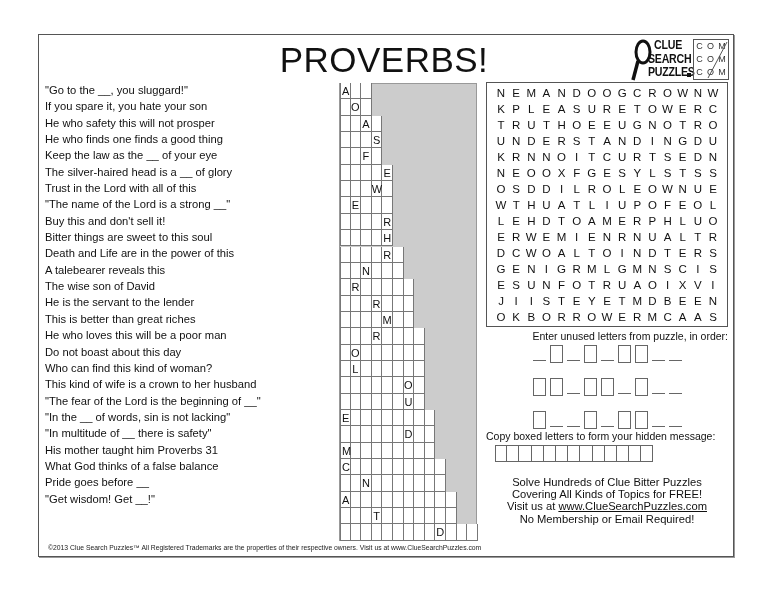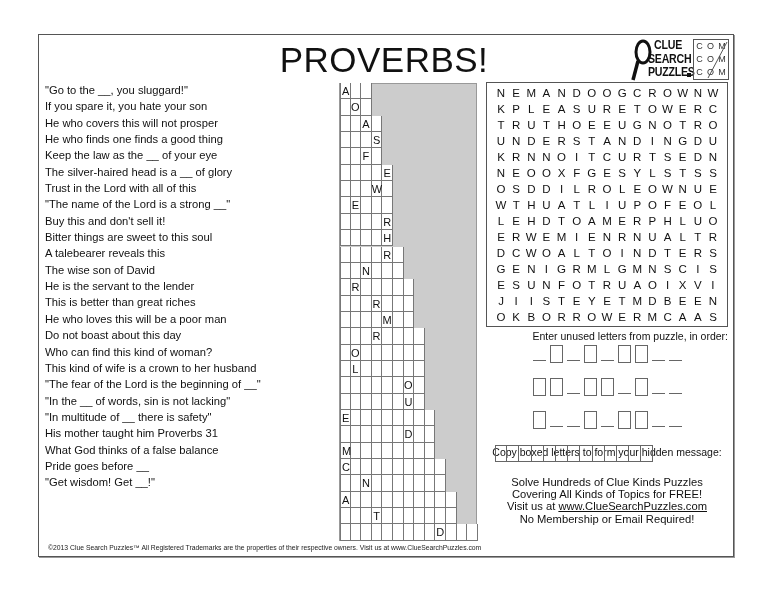--- a/index.html
+++ b/index.html
@@ -24,21 +24,21 @@
   .acell.l1 { text-align:left; padding-left:1px; }
   
   #wordsearch { position:absolute; left:486px; top:82px; width:242px; height:245px; border:1px solid #555; box-sizing:border-box; padding:2px 4px; }
   .wsrow { display:flex; justify-content:space-between; height:16px; line-height:16px; padding:0 3px; }
   .wsl { width:14px; text-align:center; font-size:11.5px; color:#111; }
   #unused-label { position:absolute; left:486px; top:330px; width:242px; text-align:right; font-size:10.5px; color:#111; }
   .blankrow { position:absolute; left:486px; width:242px; display:flex; justify-content:center; align-items:flex-end; height:20px; }
   .slot { width:13px; height:18px; margin:0 2px; box-sizing:border-box; }
   .slot.dash { border-bottom:1.5px solid #666; height:2px; align-self:flex-end; margin-bottom:2px; }
   .slot.box { border:1px solid #666; }
-  #copy-label { position:absolute; left:486px; top:446px; width:242px; text-align:center; font-size:10.5px; color:#111; }
+  #copy-label { position:absolute; left:486px; top:430px; width:242px; font-size:10.5px; color:#111; }
   #hidden-boxes { position:absolute; left:495px; top:445px; display:flex; }
   .hbox { width:12.2px; height:17px; border:1px solid #666; border-left:none; box-sizing:border-box; }
   .hbox:first-child { border-left:1px solid #666; }
   #promo { position:absolute; left:486px; top:476px; width:242px; text-align:center; font-size:11.2px; line-height:12.2px; color:#111; }
   #promo a { color:#111; text-decoration:underline; }
   #footer { position:absolute; left:48px; top:544px; font-size:6.8px; color:#222; white-space:nowrap; }
 </style>
 </head>
 <body>
 
@@ -75,28 +75,29 @@
         <span>C</span>
         <span>O</span>
         <span>M</span>
       </div>
   </div>
 </div>
 
 <div id="clues">
     <div class="clue">"Go to the __, you sluggard!"</div>
     <div class="clue">If you spare it, you hate your son</div>
-    <div class="clue">He who covers this will not prosper</div>
+    <div class="clue">He who safety this will not prosper</div>
     <div class="clue">He who finds one finds a good thing</div>
     <div class="clue">Keep the law as the __ of your eye</div>
     <div class="clue">The silver-haired head is a __ of glory</div>
     <div class="clue">Trust in the Lord with all of this</div>
     <div class="clue">"The name of the Lord is a strong __"</div>
     <div class="clue">Buy this and don't sell it!</div>
     <div class="clue">Bitter things are sweet to this soul</div>
+    <div class="clue">Death and Life are in the power of this</div>
     <div class="clue">A talebearer reveals this</div>
     <div class="clue">The wise son of David</div>
     <div class="clue">He is the servant to the lender</div>
     <div class="clue">This is better than great riches</div>
     <div class="clue">He who loves this will be a poor man</div>
     <div class="clue">Do not boast about this day</div>
     <div class="clue">Who can find this kind of woman?</div>
     <div class="clue">This kind of wife is a crown to her husband</div>
     <div class="clue">"The fear of the Lord is the beginning of __"</div>
     <div class="clue">"In the __ of words, sin is not lacking"</div>
@@ -670,19 +671,19 @@
     <div class="hbox"></div>
     <div class="hbox"></div>
     <div class="hbox"></div>
     <div class="hbox"></div>
     <div class="hbox"></div>
     <div class="hbox"></div>
     <div class="hbox"></div>
   </div>
 
 <div id="promo">
-  <div>Solve Hundreds of Clue Kinds Puzzles</div>
+  <div>Solve Hundreds of Clue Bitter Puzzles</div>
   <div>Covering All Kinds of Topics for FREE!</div>
   <div><span>Visit us at </span><a href="#">www.ClueSearchPuzzles.com</a></div>
   <div>No Membership or Email Required!</div>
 </div>
 
 <div id="footer">©2013 Clue Search Puzzles™ All Registered Trademarks are the properties of their respective owners. Visit us at www.ClueSearchPuzzles.com</div>
 
 </body></html>

